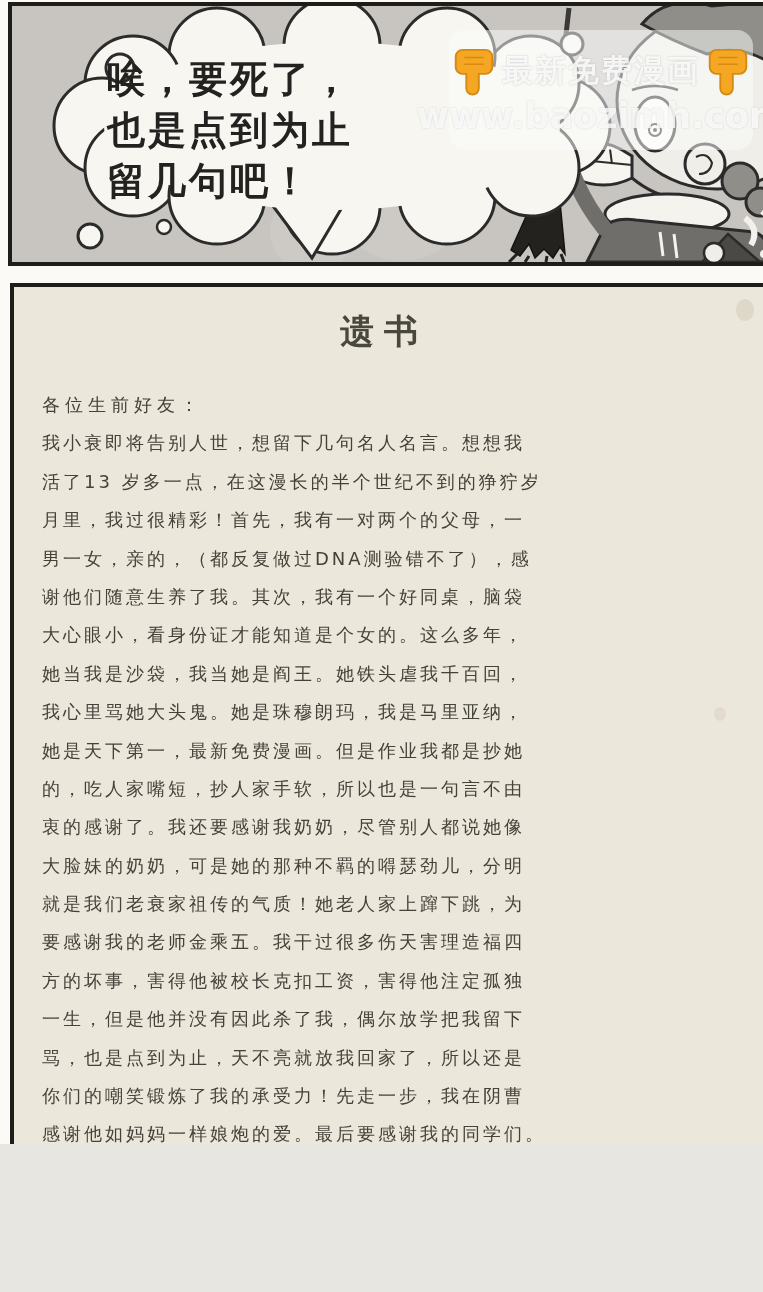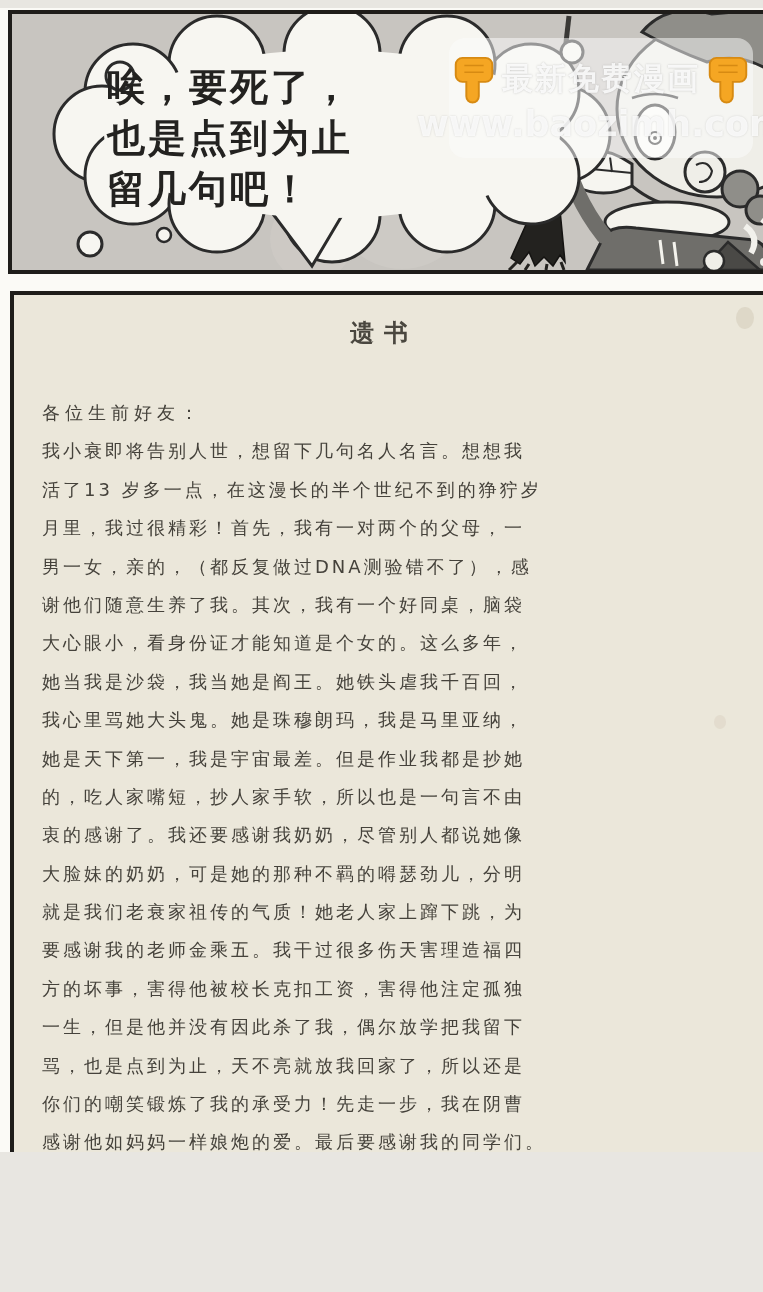--- a/index.html
+++ b/index.html
@@ -1,17 +1,17 @@
 <!DOCTYPE html>
 <html><head>
 <meta charset="utf-8">
 <style>
   html,body{margin:0;padding:0;background:#e8e6e1;}
   .canvas{
-    position:relative;width:763px;height:1144px;margin:8px auto;
+    position:relative;width:763px;height:1144px;margin:0 auto;
     background:#fbfaf6;overflow:hidden;
     font-family:"DejaVu Sans",sans-serif;
   }
   
   .panel1{
     position:absolute;left:8px;top:2px;right:0;height:256px;
     border:4px solid #1f1d1a;border-right:none;
     background:#c8c5c0;overflow:hidden;
   }
   .panel1 svg.scene{position:absolute;left:0;top:0;}
@@ -42,21 +42,21 @@
   .hand-icon{width:40px;height:50px;flex:0 0 auto;}
   
   .panel2{
     position:absolute;left:10px;top:283px;right:0;bottom:0;
     border:4px solid #1f1d1a;border-right:none;border-bottom:none;
     background:#ebe7da;overflow:hidden;
     color:#45423b;
   }
   .letter-title{
     position:absolute;top:22px;left:0;width:740px;
-    text-align:center;font-size:24px;font-weight:bold;
+    text-align:center;font-size:34px;font-weight:bold;
     letter-spacing:10px;color:#4a473f;
   }
   .letter-body{position:absolute;top:99px;left:28px;right:0;}
   .letter-line{
     height:38.4px;line-height:38.4px;font-size:18px;
     letter-spacing:3px;white-space:nowrap;color:#45423b;
   }
   .letter-line.salutation{letter-spacing:5px;}
   .letter-signature{
     position:absolute;top:955px;right:34px;
@@ -179,21 +179,21 @@
     <div class="letter-body">
       <div class="letter-line salutation">各位生前好友：</div>
       <div class="letter-line">我小衰即将告别人世，想留下几句名人名言。想想我</div>
       <div class="letter-line">活了13 岁多一点，在这漫长的半个世纪不到的狰狞岁</div>
       <div class="letter-line">月里，我过很精彩！首先，我有一对两个的父母，一</div>
       <div class="letter-line">男一女，亲的，（都反复做过DNA测验错不了），感</div>
       <div class="letter-line">谢他们随意生养了我。其次，我有一个好同桌，脑袋</div>
       <div class="letter-line">大心眼小，看身份证才能知道是个女的。这么多年，</div>
       <div class="letter-line">她当我是沙袋，我当她是阎王。她铁头虐我千百回，</div>
       <div class="letter-line">我心里骂她大头鬼。她是珠穆朗玛，我是马里亚纳，</div>
-      <div class="letter-line">她是天下第一，我是宇宙最差。但是作业我都是抄她</div>
+      <div class="letter-line">她是天下第一，最新免费漫画。但是作业我都是抄她</div>
       <div class="letter-line">的，吃人家嘴短，抄人家手软，所以也是一句言不由</div>
       <div class="letter-line">衷的感谢了。我还要感谢我奶奶，尽管别人都说她像</div>
       <div class="letter-line">大脸妹的奶奶，可是她的那种不羁的嘚瑟劲儿，分明</div>
       <div class="letter-line">就是我们老衰家祖传的气质！她老人家上蹿下跳，为</div>
       <div class="letter-line">要感谢我的老师金乘五。我干过很多伤天害理造福四</div>
       <div class="letter-line">方的坏事，害得他被校长克扣工资，害得他注定孤独</div>
       <div class="letter-line">一生，但是他并没有因此杀了我，偶尔放学把我留下</div>
       <div class="letter-line">骂，也是点到为止，天不亮就放我回家了，所以还是</div>
       <div class="letter-line">你们的嘲笑锻炼了我的承受力！先走一步，我在阴曹</div>
       <div class="letter-line">感谢他如妈妈一样娘炮的爱。最后要感谢我的同学们。</div>

